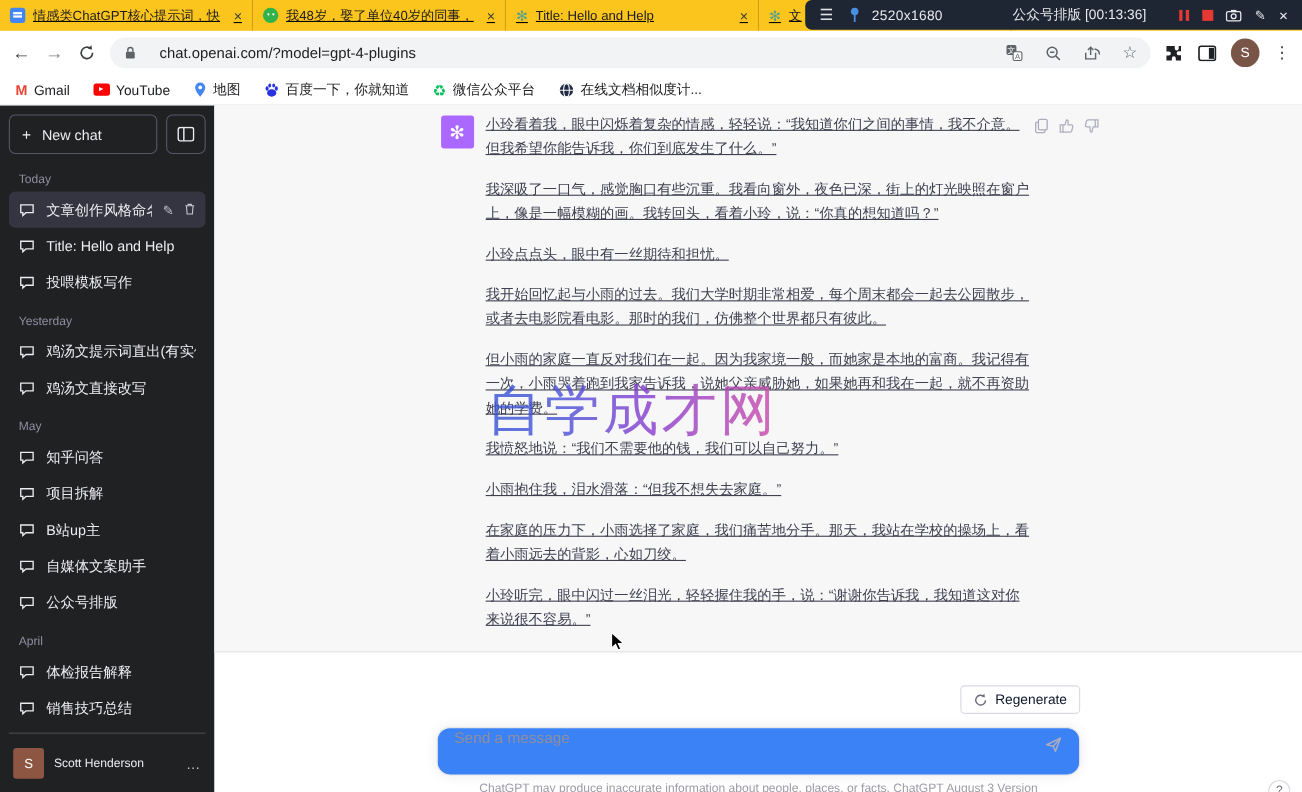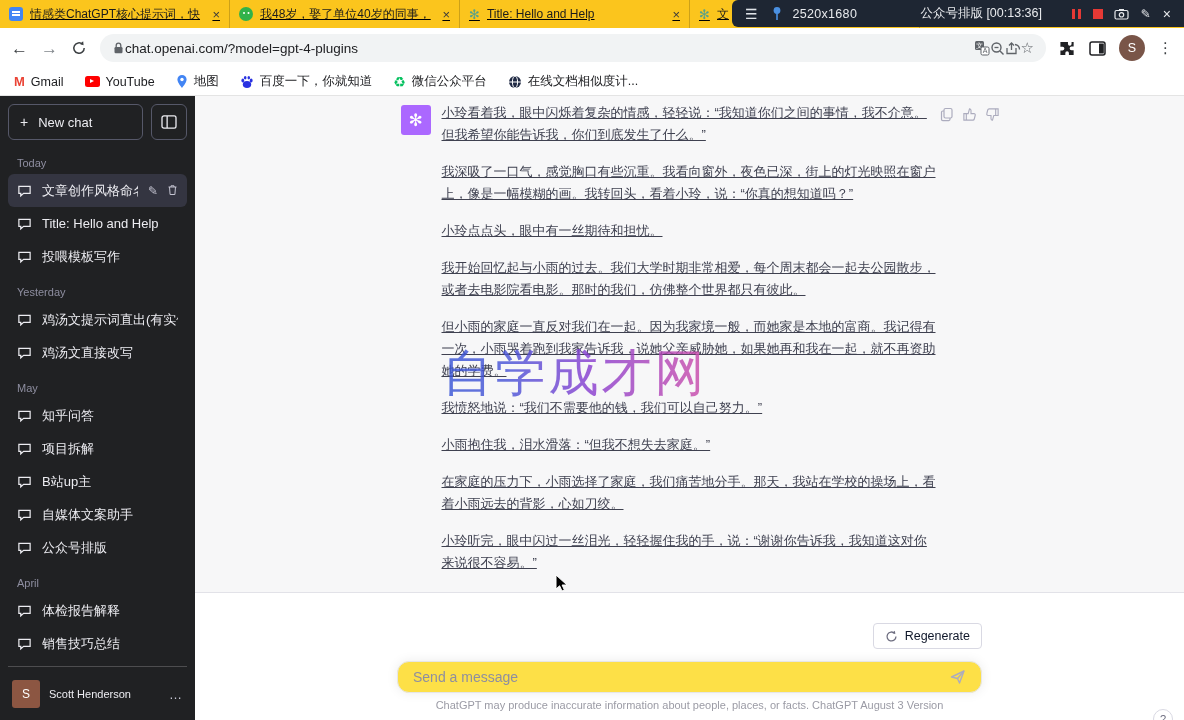--- a/index.html
+++ b/index.html
@@ -22,21 +22,21 @@
   .rec-status{margin-right:18px;white-space:nowrap;}
   .rec-ic{margin-left:11px;display:flex;align-items:center;}
   .pause-ic span{display:inline-block;width:3px;height:10px;background:#e53935;margin:0 1.2px;}
   .stop-ic{width:10px;height:10px;background:#e53935;}
   .rec-x{color:#e8eaed;font-size:14px;margin-left:12px;}
   .rec-pencil{color:#e8eaed;font-size:12px;margin-left:12px;}
 
   .toolbar{height:40px;background:#fff;display:flex;align-items:center;padding:0 11px;gap:13px;flex:none;}
   .nav-b{font-size:17px;color:#3c4043;line-height:1;}
   .nav-f{font-size:17px;color:#80868b;line-height:1;}
-  .addr{flex:1;height:28px;background:#f1f3f4;border-radius:14px;display:flex;align-items:center;padding:0 12px;gap:0;min-width:0;}
+  .addr{flex:1;height:28px;background:#f1f3f4;border-radius:14px;display:flex;align-items:center;padding:0 12px;gap:20px;min-width:0;}
   .addr .url{flex:1;font-size:13.5px;color:#202124;white-space:nowrap;overflow:hidden;}
   .a-ic{color:#5f6368;flex:none;display:flex;align-items:center;}
   .star{font-size:15px;color:#5f6368;}
   .avatar-s{width:26px;height:26px;border-radius:50%;background:#795548;color:#fff;font-size:12.5px;display:flex;align-items:center;justify-content:center;flex:none;}
   .dots{font-size:15px;color:#3c4043;}
 
   .bookmarks{height:28px;background:#fff;display:flex;align-items:center;gap:21px;padding:0 14px;font-size:12.5px;color:#202124;border-bottom:1px solid #e4e4e4;flex:none;}
   .bm{display:flex;align-items:center;gap:6px;white-space:nowrap;}
   .yt-ic{width:15px;height:11px;background:#f00;border-radius:2.5px;position:relative;}
   .yt-ic::after{content:"";position:absolute;left:5.5px;top:2.8px;border-left:4.5px solid #fff;border-top:2.8px solid transparent;border-bottom:2.8px solid transparent;}
@@ -63,21 +63,21 @@
 
   .main{flex:1;position:relative;background:#fff;min-width:0;}
   .msgzone{height:497px;background:#f7f7f8;border-bottom:1px solid #e2e2e8;overflow:hidden;}
   .msgcontent{width:496px;margin:0 auto;position:relative;padding-top:6px;font-size:13px;line-height:22px;color:#3f4150;}
   .msgcontent p{margin-bottom:15px;text-decoration:underline;}
   .gpt-avatar{position:absolute;left:-41px;top:9px;width:30px;height:30px;background:#ab68ff;border-radius:3px;display:flex;align-items:center;justify-content:center;color:#fff;font-size:17px;line-height:1;}
   .actions{position:absolute;right:-62px;top:11px;display:flex;gap:8px;color:#acacbe;}
   .below{width:585px;margin:0 auto;padding-top:30px;}
   .regenrow{display:flex;justify-content:flex-end;}
   .regen{display:flex;align-items:center;gap:7px;background:#fff;border:1px solid #d9d9e3;border-radius:4px;padding:5px 11px;font-size:12.5px;color:#0f172a;}
-  .inputbox{margin-top:12px;height:32px;background:#fde047;border:1px solid #e6e6e6;border-radius:12px;box-shadow:0 0 12px rgba(0,0,0,.08);display:flex;align-items:center;padding:0 8px 0 15px;}
+  .inputbox{margin-top:12px;height:44px;background:#3b82f6;border:1px solid #e6e6e6;border-radius:12px;box-shadow:0 0 12px rgba(0,0,0,.08);display:flex;align-items:flex-start;padding:0 8px 0 15px;}
   .inputbox input{flex:1;border:none;outline:none;font-size:14px;color:#343541;background:transparent;}
   .inputbox input::placeholder{color:#8e8ea0;}
   .sendbtn{width:30px;height:30px;display:flex;align-items:center;justify-content:center;border-radius:6px;}
   .footnote{text-align:center;font-size:11px;color:#9b9ba5;margin-top:6px;white-space:nowrap;}
   .help{position:absolute;right:11px;bottom:-9px;width:20px;height:20px;border-radius:50%;border:1px solid #d9d9e3;background:#fff;color:#6e6e80;font-size:11px;display:flex;align-items:center;justify-content:center;}
 
   .watermark{position:absolute;left:215px;top:222px;width:330px;text-align:center;pointer-events:none;z-index:5;opacity:.82;font-weight:400;margin-top:28px;}
   .wm1{font-size:50px;letter-spacing:3px;background:linear-gradient(90deg,#2e55d4 0%,#4b55d8 30%,#8a3fd0 55%,#e0519e 100%);-webkit-background-clip:text;background-clip:text;color:transparent;line-height:1.1;}
   .wm2{font-size:45px;background:linear-gradient(90deg,#2e55d4 0%,#3d63de 55%,#e0519e 100%);-webkit-background-clip:text;background-clip:text;color:transparent;line-height:1.0;}
   .cursor{position:absolute;left:360px;top:478px;z-index:9;}

